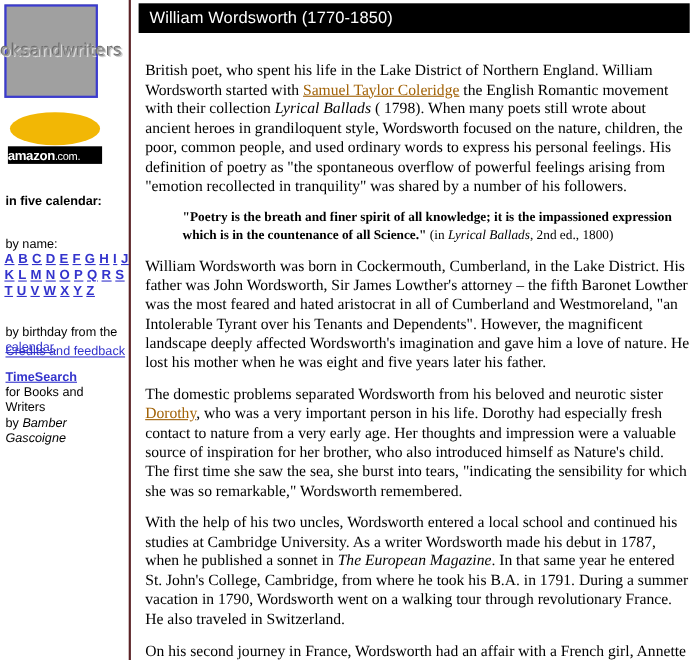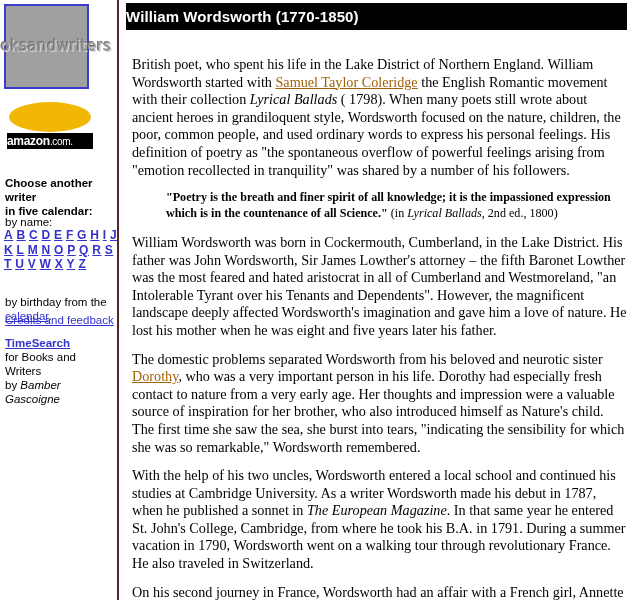--- a/index.html
+++ b/index.html
@@ -177,22 +177,23 @@
     width: 501px;
     height: 27px;
     background: #000000;
     box-sizing: border-box;
     display: flex;
     align-items: center;
   }
   .title-bar .title-txt {
     color: #ffffff;
     font-family: "Liberation Sans", sans-serif;
-    font-weight: bold;
+    font-weight: normal;
     font-size: 15px;
+    padding-left: 10px;
     letter-spacing: 0.1px;
   }
 
   .article {
     position: absolute;
     left: 11px;
     top: 56px;
     width: 496px;
     font-family: "Liberation Serif", serif;
     font-size: 14.2px;
@@ -238,21 +239,20 @@
     </div>
 
     <div class="amazon-banner">
       <div class="amz-top">
         <div class="amz-ellipse"></div>
       </div>
       <div class="amz-bottom"><span>amazon</span><span class="light">.com.</span></div>
     </div>
 
     <div class="side-text side-heading">
-      <div>Choose another writer</div>
       <div>in five calendar:</div>
     </div>
 
     <div class="side-text by-name">by name:</div>
 
     <div class="alpha">
       <a href="#">A</a>
       <a href="#">B</a>
       <a href="#">C</a>
       <a href="#">D</a>

